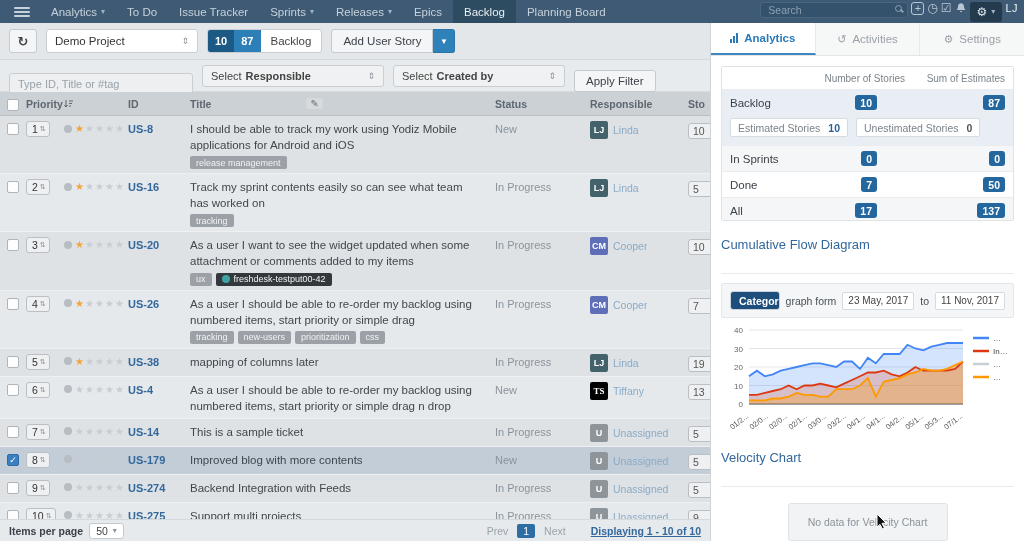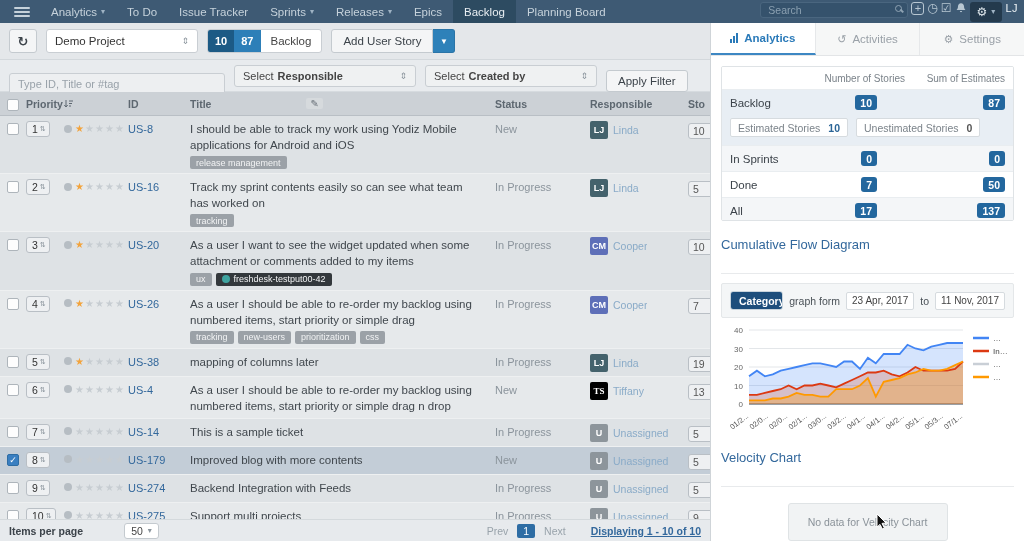--- a/index.html
+++ b/index.html
@@ -40,21 +40,21 @@
   .badge-group { height:24px; background:#fff; border:1px solid #c9ced3; border-radius:3px; display:flex; align-items:center; overflow:hidden; }
   .bg-num { color:#fff; font-size:11px; font-weight:bold; padding:0 7px; height:24px; display:flex; align-items:center; }
   .bg-num.n1 { background:#1c5a85; }
   .bg-num.n2 { background:#2d7fb8; }
   .bg-label { padding:0 10px; font-size:11.5px; color:#444; }
   .add-group { display:flex; height:24px; }
   .add-main { border-radius:3px 0 0 3px; padding:0 11px; font-size:11.5px; }
   .add-caret { width:22px; background:#2e81b9; border:1px solid #2a74a7; border-left:0; border-radius:0 3px 3px 0; color:#fff; font-size:8px; display:flex; align-items:center; justify-content:center; cursor:pointer; }
 
   .filterbar { height:32px; background:#e8ebee; border-bottom:1px solid #d6dbdf; display:flex; align-items:center; gap:9px; padding:0 9px; flex:none; }
-  .filter-input { width:216px; height:22px; background:#edeff1; border:1px solid #c9ced3; border-radius:3px; font-size:11px; color:#555; padding:0 8px; outline:none; font-family:"Liberation Sans",sans-serif;margin-top:16px; }
+  .filter-input { width:184px; height:22px; background:#edeff1; border:1px solid #c9ced3; border-radius:3px; font-size:11px; color:#555; padding:0 8px; outline:none; font-family:"Liberation Sans",sans-serif;margin-top:16px; }
   .filter-input::placeholder { color:#99a2aa; }
   .sel-filter { height:22px; background:#eff1f2; font-size:11px; color:#444; }
   .sel-filter b { margin-left:4px; font-weight:bold; }
   .sel-resp { width:182px; } .sel-created { width:172px; }
   .btn-apply { height:22px; padding:0 11px; border-radius:3px;margin-top:10px; }
 
   
   .thead { height:24px; background:#ccd1d6; border-bottom:1px solid #b9bfc5; display:flex; align-items:center; font-size:10.5px; font-weight:bold; color:#5d6770; flex:none; }
   .col-check { width:26px; display:flex; justify-content:center; flex:none; }
   .col-priority { width:38px; flex:none; display:flex; align-items:center; }
@@ -76,32 +76,32 @@
   .cbx { width:12px; height:12px; background:#fdfdfd; border:1px solid #aeb5bb; border-radius:2px; margin-top:2px; cursor:pointer; font-size:9px; line-height:11px; text-align:center; color:#fff; }
   .cbx.checked { background:#3a7fc1; border-color:#2e6da4; }
   .cbx.checked::after { content:"✓"; }
   .pr-stepper { height:16px; background:#eef0f2; border:1px solid #b9bfc5; border-radius:3px; display:flex; align-items:center; padding:0 3px 0 5px; gap:2px; cursor:pointer; }
   .pr-num { font-size:10.5px; color:#333; }
   .pr-arrows { font-family:"DejaVu Sans",sans-serif; font-size:7px; color:#8a949c; }
   .rating { margin-top:2px; }
   .rate-circle { width:8px; height:8px; border-radius:50%; background:#b6bdc3; display:inline-block; margin-right:2px; }
   .rating span.st-f { color:#f2a33c; font-size:10px; }
   .rating span.st-e { color:#c7cdd2; font-size:10px; }
-  .id { font-size:11px; font-weight:normal; color:#33689c; padding-top:2px; cursor:pointer; }
+  .id { font-size:11px; font-weight:bold; color:#33689c; padding-top:2px; cursor:pointer; }
   .title-text { font-size:11.5px; color:#40474d; line-height:1.4; padding-right:14px; cursor:pointer; }
   .tags { margin-top:3px; display:flex; gap:4px; flex-wrap:wrap; }
   .chip { background:#9ba1a7; color:#f2f3f4; font-size:9px; padding:1.5px 6px; border-radius:2px; display:inline-flex; align-items:center; gap:4px; cursor:pointer; }
   .chip.dark { background:#33383c; }
   .tagdot { width:8px; height:8px; border-radius:50%; background:#3fa4a0; display:inline-block; }
   .status { font-size:11px; color:#8b949c; padding-top:2px; }
   .avatar { width:18px; height:18px; border-radius:2px; color:#fff; font-size:9px; font-weight:bold; display:flex; align-items:center; justify-content:center; flex:none; }
   .name { font-size:10.5px; color:#8aabc8; white-space:nowrap; overflow:hidden; }
   .est-box { display:inline-block; background:#eef0f2; border:1px solid #b9bfc5; border-radius:3px; font-size:10.5px; color:#555; padding:0 4px; height:16px; line-height:15px; min-width:26px; margin-top:1px; }
 
-  .tfoot { height:22px; background:#e7eaed; border-top:1px solid #d4d9dc; display:flex; align-items:center; padding:4px 9px; font-size:10.5px; flex:none; margin-top:auto;gap:35px; }
+  .tfoot { height:22px; background:#e7eaed; border-top:1px solid #d4d9dc; display:flex; align-items:center; padding:4px 9px; font-size:10.5px; flex:none; margin-top:auto; }
   .ipp-label { font-weight:bold; color:#3c434a; }
   .ipp-sel { background:#fff; border:1px solid #c4cacf; border-radius:3px; padding:0 6px; margin-left:6px; color:#444; display:flex; align-items:center; gap:5px; height:16px; cursor:pointer; }
   .ipp-sel .nav-caret { color:#8a949c; }
   .pager { margin-left:auto; display:flex; align-items:center; gap:9px; }
   .pg-btn { color:#99a3ab; cursor:pointer; }
   .pg-page { background:#2e6da4; color:#fff; border-radius:2px; padding:1px 6px; font-size:10.5px; cursor:pointer; }
   .displaying { font-weight:bold; color:#33689c; margin-left:16px;text-decoration:underline; }
 
   
   .right { width:314px; background:#fff; border-left:1px solid #cfd4d8; display:flex; flex-direction:column; font-size:11px; overflow:hidden; }
@@ -674,21 +674,21 @@
       </div>
 
       <div class="section-title">Cumulative Flow Diagram</div>
 
       <div class="cfd-controls">
         <span class="toggle">
           <span class="tg on">Category</span>
 
         </span>
         <span>graph form</span>
-        <span class="datebox">23 Apr, 2017</span>
+        <span class="datebox">23 May, 2017</span>
         <span>to</span>
         <span class="datebox">11 Nov, 2017</span>
       </div>
 
       <div class="chart-wrap">
         <svg id="cfd-svg" width="330" height="118">
             <line x1="34" y1="82" x2="248" y2="82" stroke="#9aa0a6" stroke-width="2"></line>
             <text x="28" y="85" text-anchor="end" font-size="8" fill="#666" font-family="Liberation Sans, sans-serif">0</text>
             <line x1="34" y1="63.5" x2="248" y2="63.5" stroke="#e3e6e9" stroke-width="1"></line>
             <text x="28" y="66.5" text-anchor="end" font-size="8" fill="#666" font-family="Liberation Sans, sans-serif">10</text>

